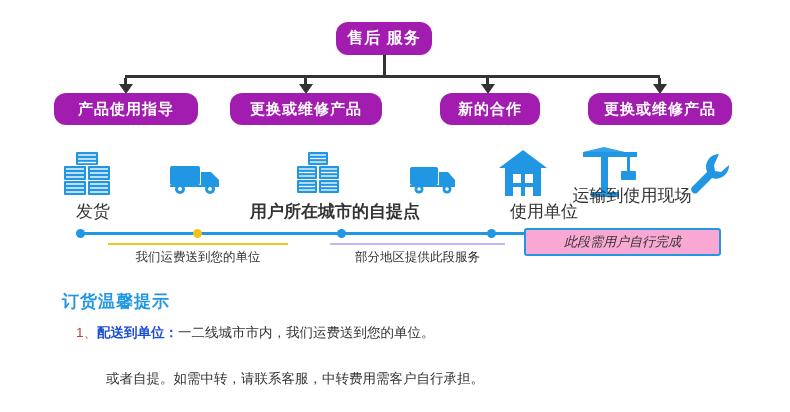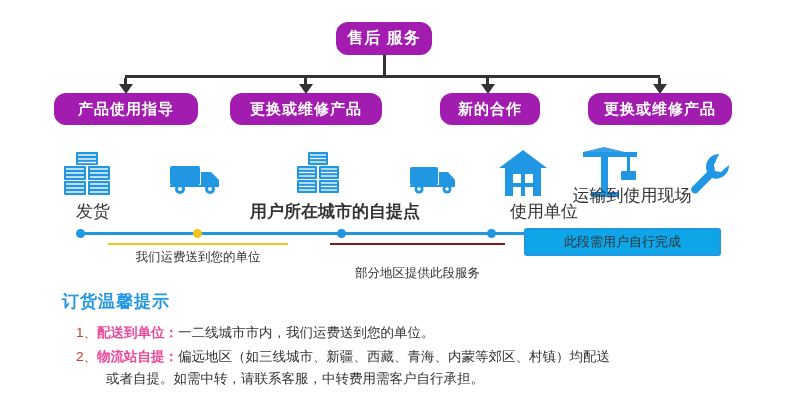--- a/index.html
+++ b/index.html
@@ -115,62 +115,63 @@
     color: #333333;
     text-align: center;
     white-space: nowrap;
     top: 243px;
   }
   .seg-label.yellow-line {
     border-top: 2px solid #f0c419;
     padding-top: 4px;
   }
   .seg-label.blue-line {
-    border-top: 2px solid #7f1d1d;
-    padding-top: 20px;
+    border-top: 2px solid #c4b5fd;
+    padding-top: 4px;
   }
   #seg1 { left: 108px; width: 180px; }
   #seg2 { left: 330px; width: 175px; }
   .seg-box {
     position: absolute;
     left: 524px;
     top: 228px;
     width: 197px;
     height: 28px;
     border: 2px solid #2196e3;
     border-radius: 3px;
     box-sizing: border-box;
     display: flex;
     align-items: center;
     justify-content: center;
     font-size: 13px;
     color: #333333;
-    background: #0ea5e9;
-    white-space: nowrap;
+    background: #f9a8d4;
+    white-space: nowrap;
+    font-style: italic;
   }
 
   
   .notes-title {
     position: absolute;
     left: 62px;
     top: 290px;
     font-size: 17px;
     font-weight: bold;
     color: #2196e3;
     letter-spacing: 1px;
   }
   .note-row {
     position: absolute;
     font-size: 13.5px;
     line-height: 22px;
     color: #333333;
     white-space: nowrap;
   }
   .note-num { color: #c0392b; }
-  .note-key { color: #ec4899; font-weight: bold; }
+  .note-key { color: #1d4ed8; font-weight: bold; }
   #note1 { left: 76px; top: 322px; }
   #note2 { left: 76px; top: 346px; }
   #note2b { left: 106px; top: 368px; }
 </style>
 </head>
 <body>
 
 <div id="root">
 
   <div class="node root-node">售后 服务</div>
@@ -322,21 +323,18 @@
   <div class="seg-label yellow-line" id="seg1">我们运费送到您的单位</div>
   <div class="seg-label blue-line" id="seg2">部分地区提供此段服务</div>
   <div class="seg-box">此段需用户自行完成</div>
 
   <div class="notes-title">订货温馨提示</div>
 
   <div class="note-row" id="note1">
     <span class="note-num">1、</span><span class="note-key">配送到单位：</span><span>一二线城市市内，我们运费送到您的单位。</span>
   </div>
 
-  <div class="note-row" id="note2">
-    <span class="note-num">2、</span><span class="note-key">物流站自提：</span><span>偏远地区（如三线城市、新疆、西藏、青海、内蒙等郊区、村镇）均配送</span>
-  </div>
 
   <div class="note-row" id="note2b">
     <span>或者自提。如需中转，请联系客服，中转费用需客户自行承担。</span>
   </div>
 
 </div>
 
 </body></html>

